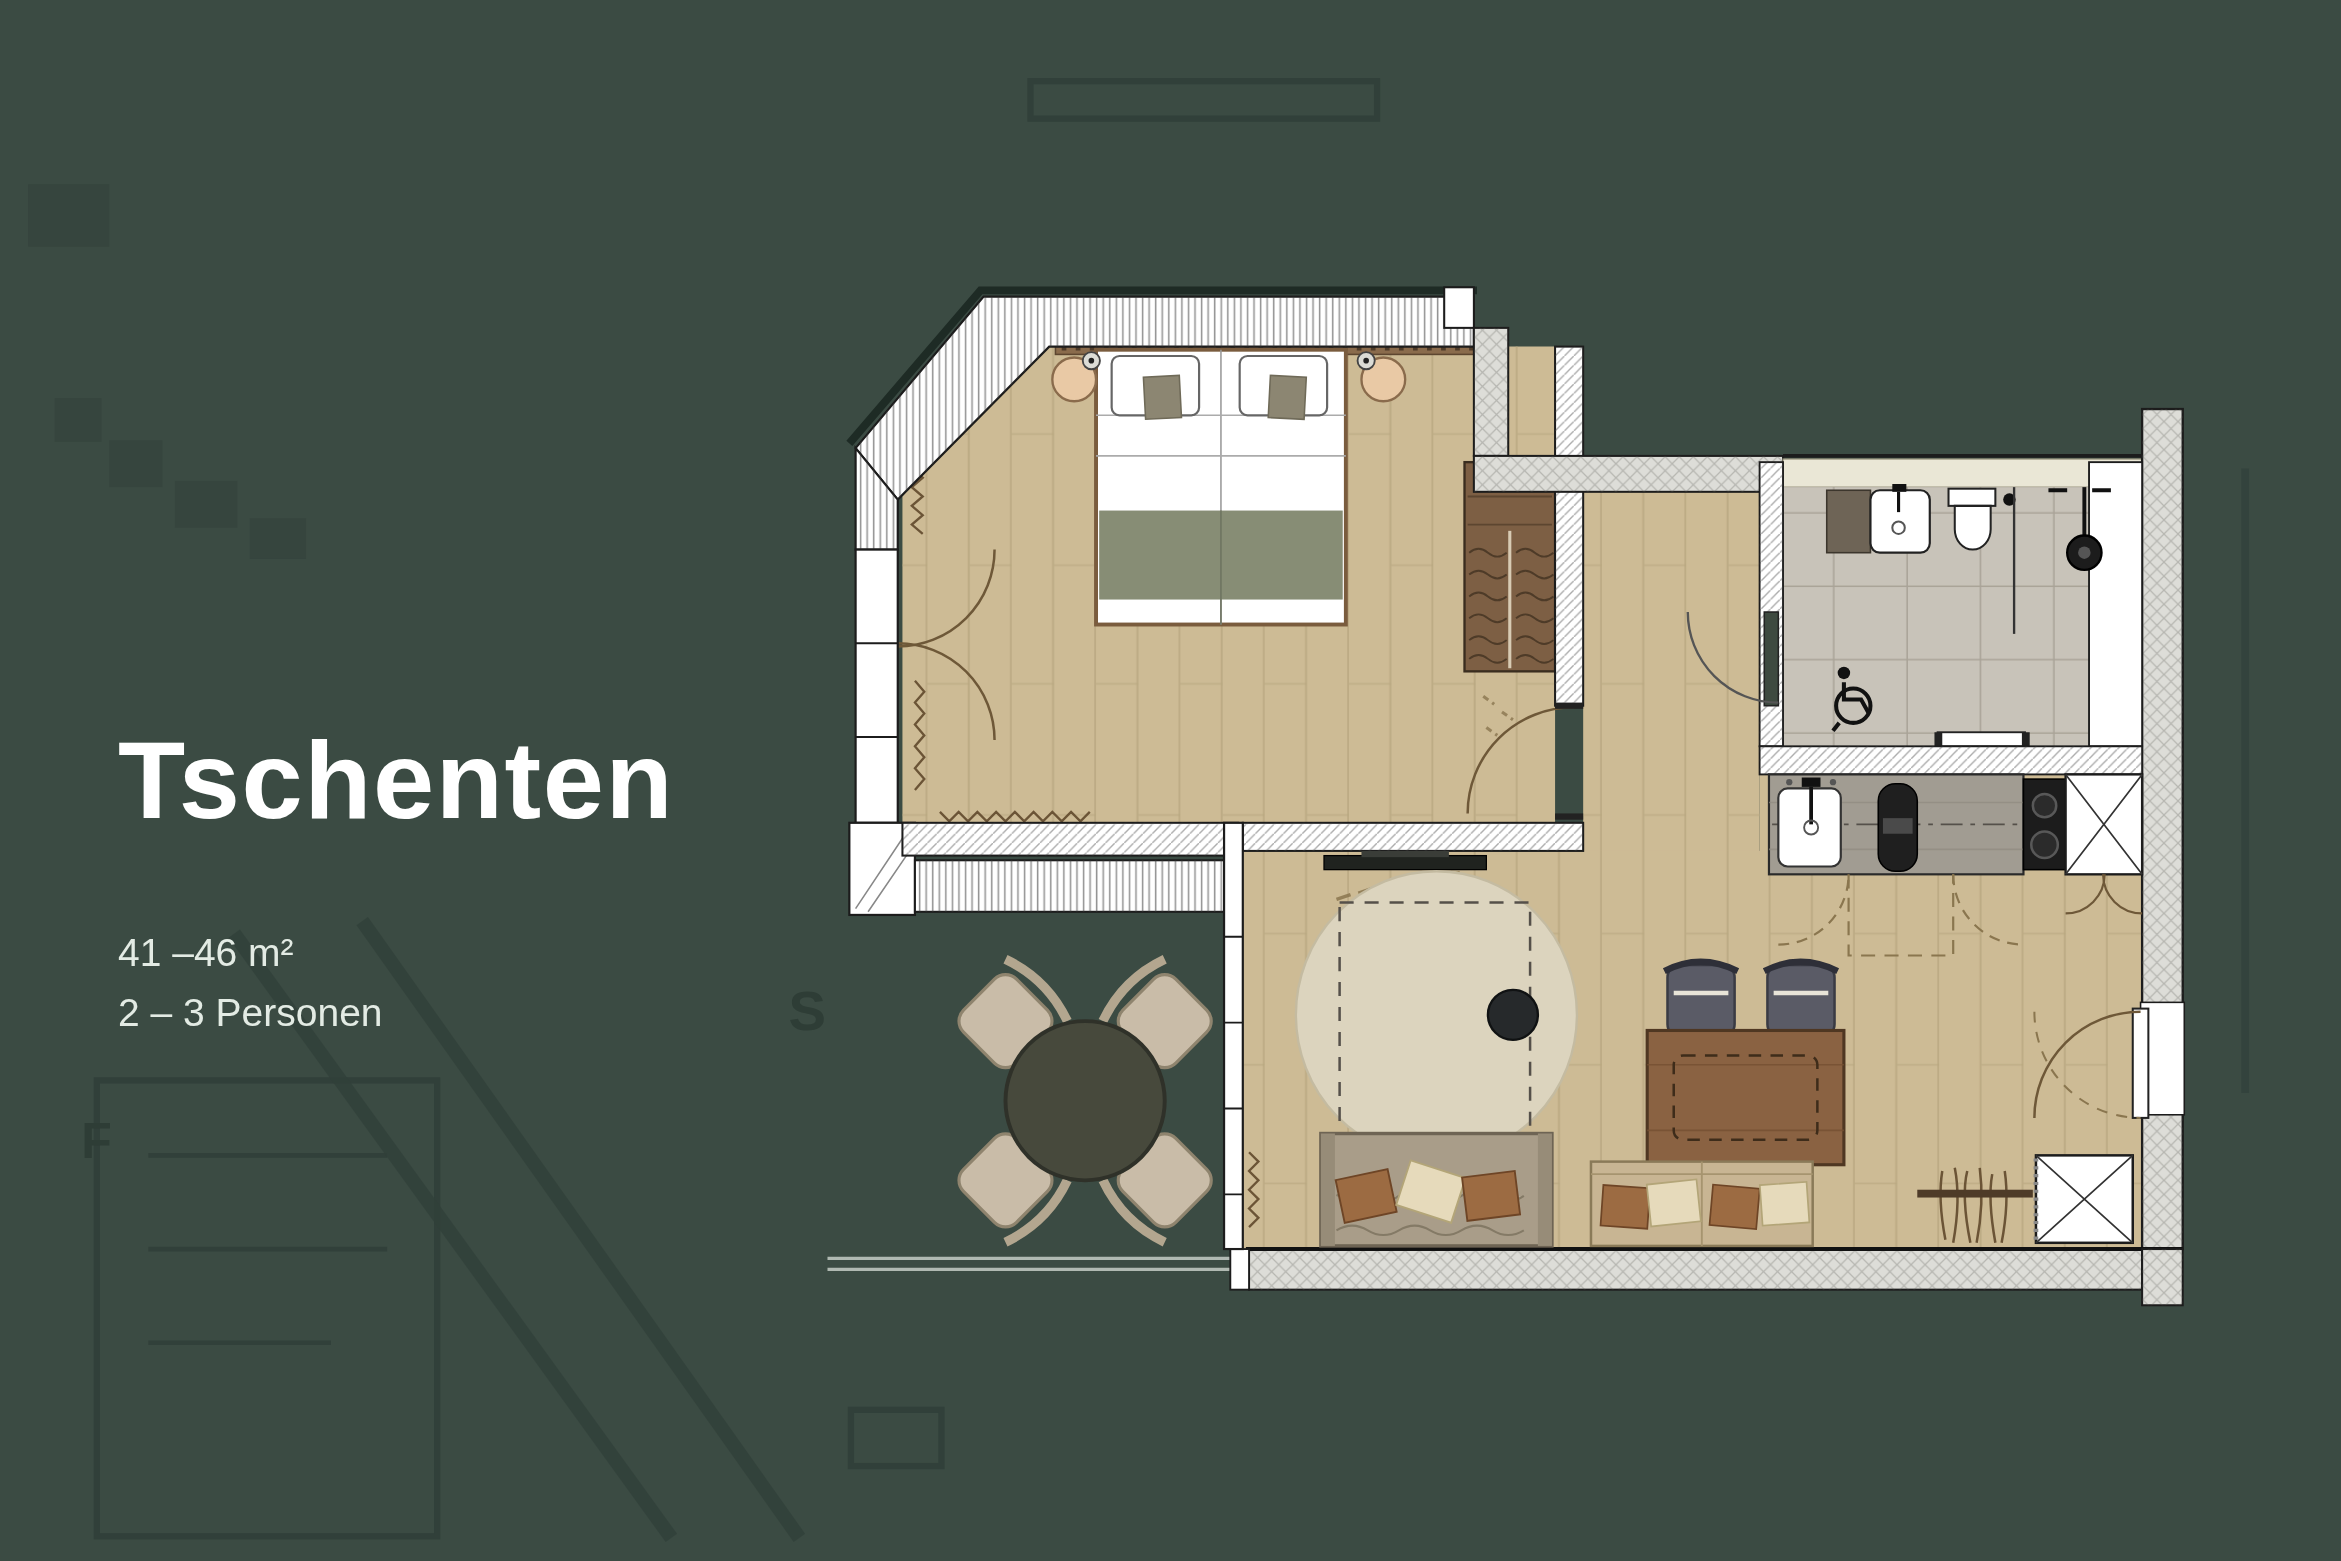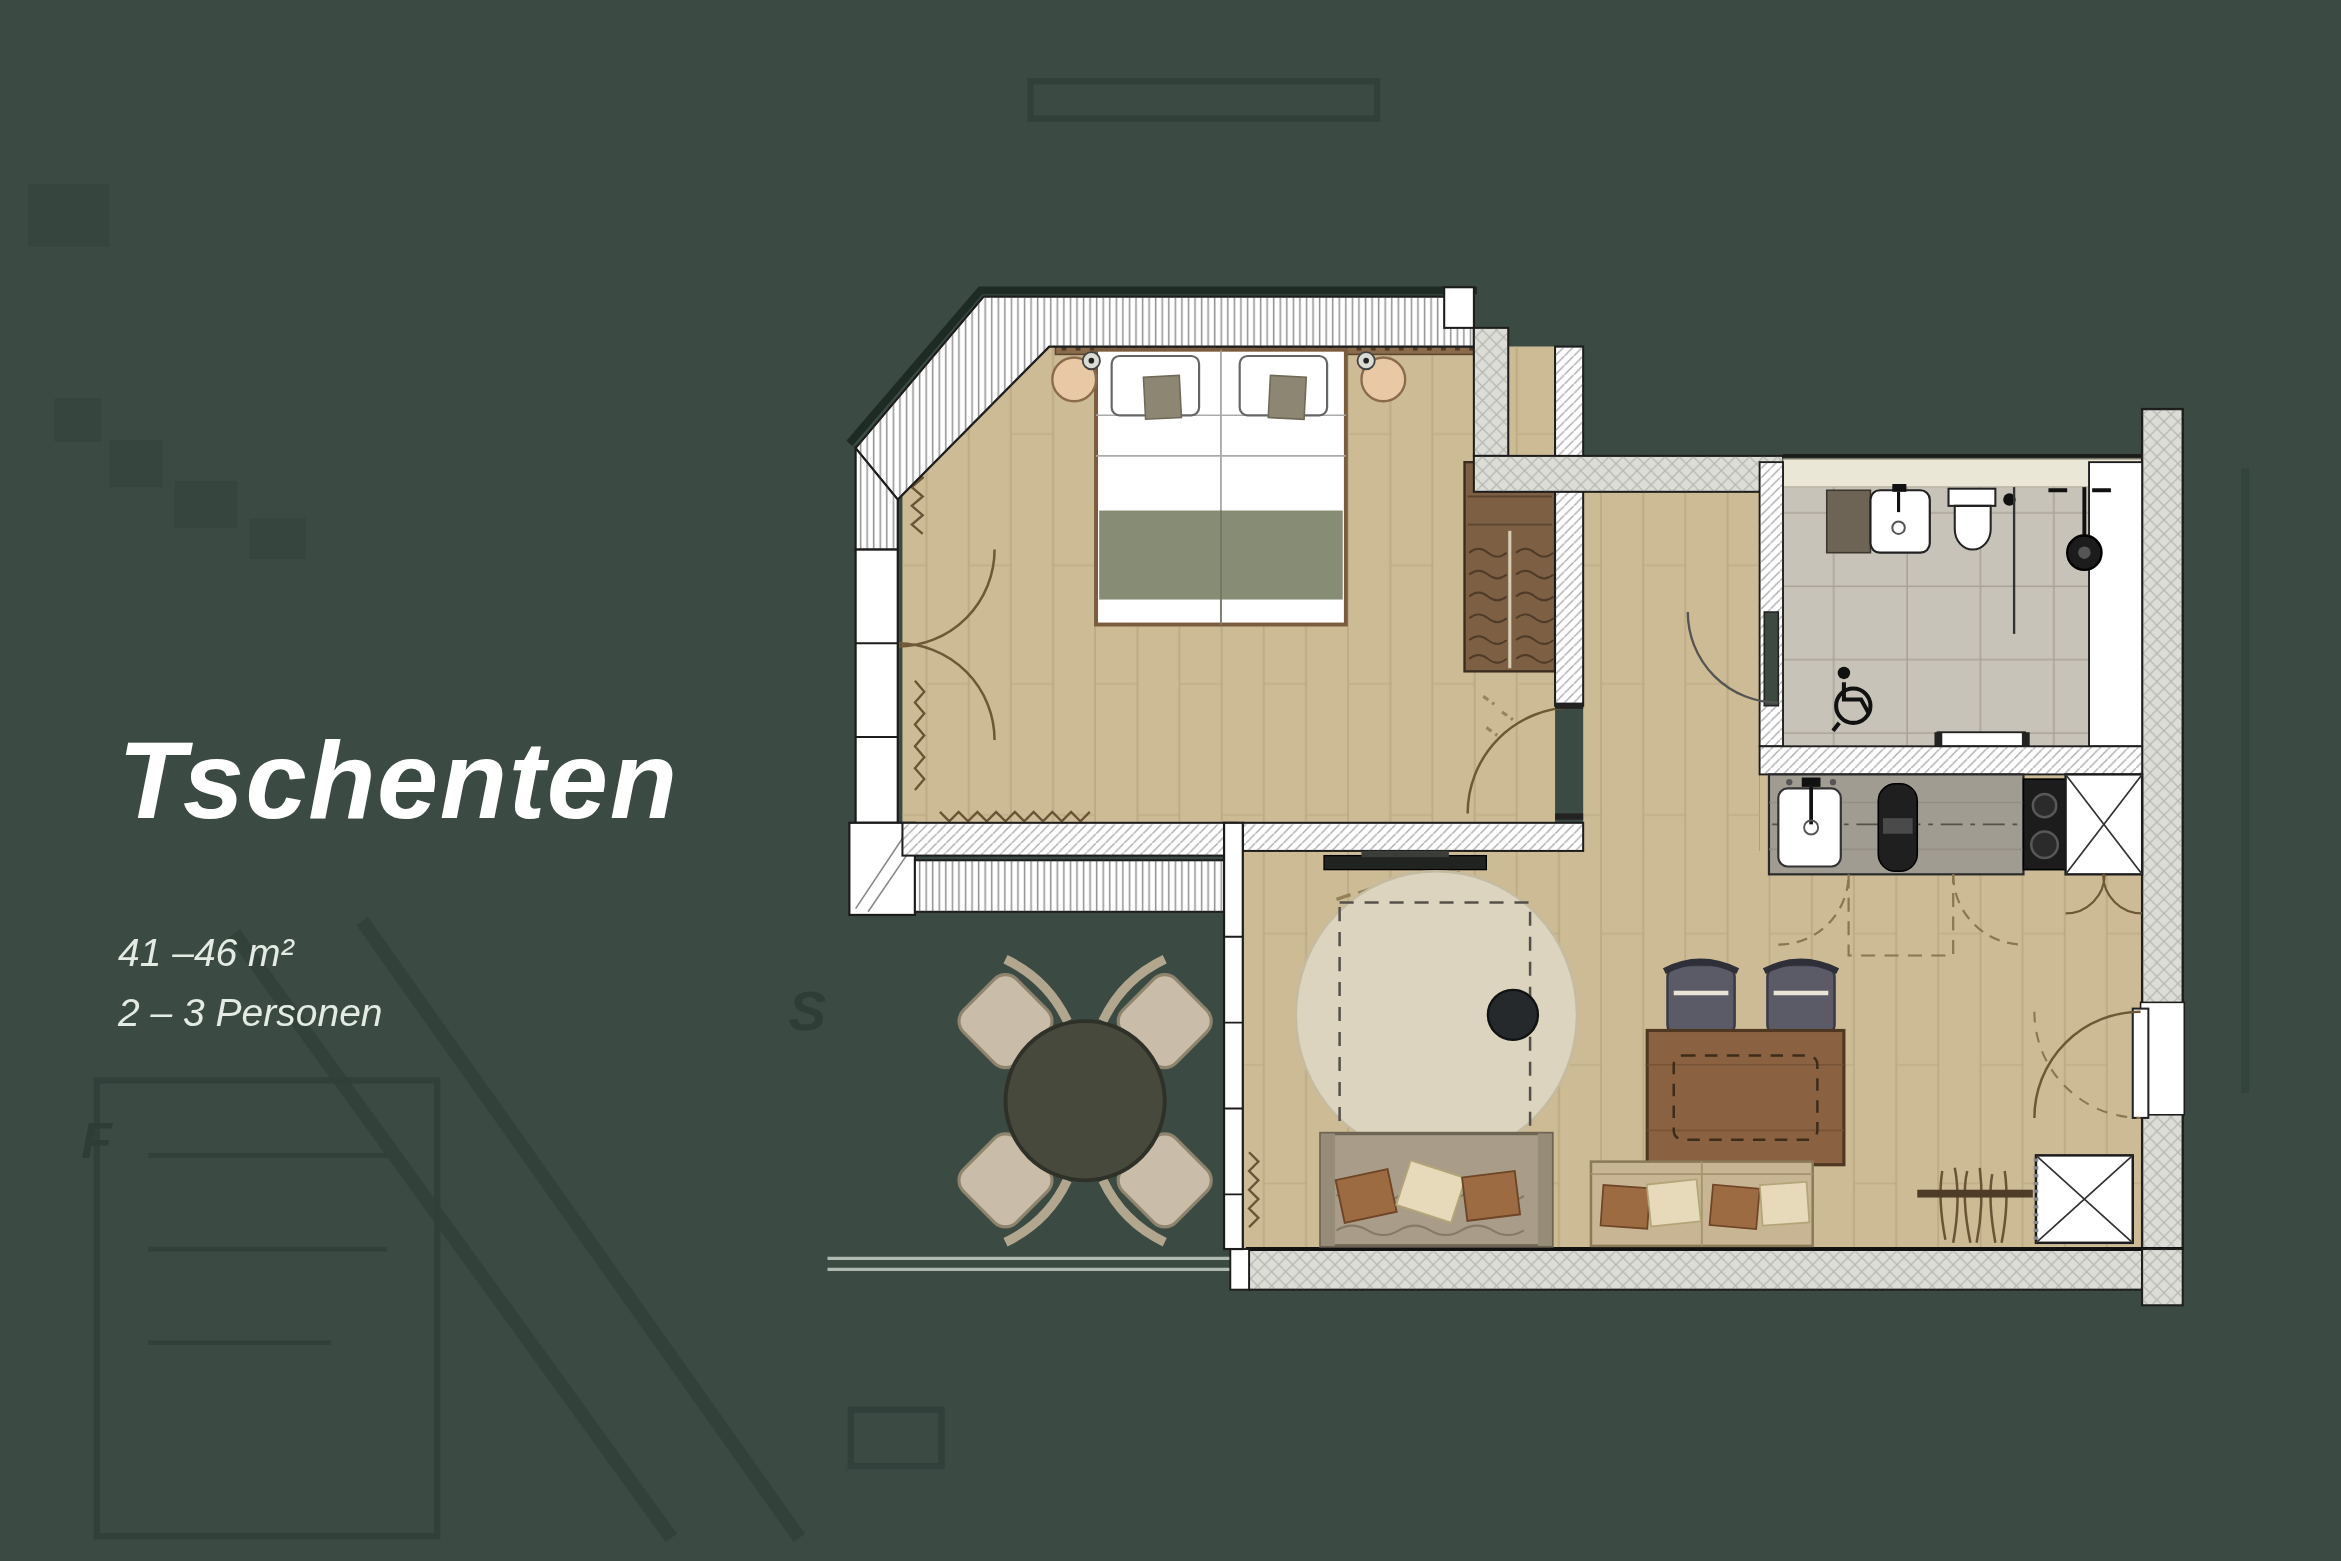--- a/index.html
+++ b/index.html
@@ -1,16 +1,16 @@
 <!DOCTYPE html>
 <html style="font-size:12.5px"><head>
 <meta charset="utf-8">
 <style>
   html,body{margin:0;padding:0;background:#2e3b35;}
-  .viewport{width:2342px;height:1561px;position:relative;overflow:hidden;font-style:italic;}
+  .viewport{width:2342px;height:1561px;position:relative;overflow:hidden;}
   .stage{width:1171px;height:781px;position:relative;transform:scale(2);transform-origin:0 0;
          background:#3B4B43;font-family:"Liberation Sans",sans-serif;}
   .stage svg{position:absolute;inset:0;display:block;}
   .titleblock{position:absolute;left:59px;top:361px;color:#FFFFFF;z-index:5;}
   .titleblock h1{margin:0;font-size:55px;line-height:59px;font-weight:700;letter-spacing:0.8px;
                  font-family:"Liberation Sans",sans-serif;}
   .subline{margin:0;color:#E3EBE4;font-weight:300;font-size:19.5px;line-height:30px;}
   .subline.first{margin-top:41px;}
 </style>
 </head>

